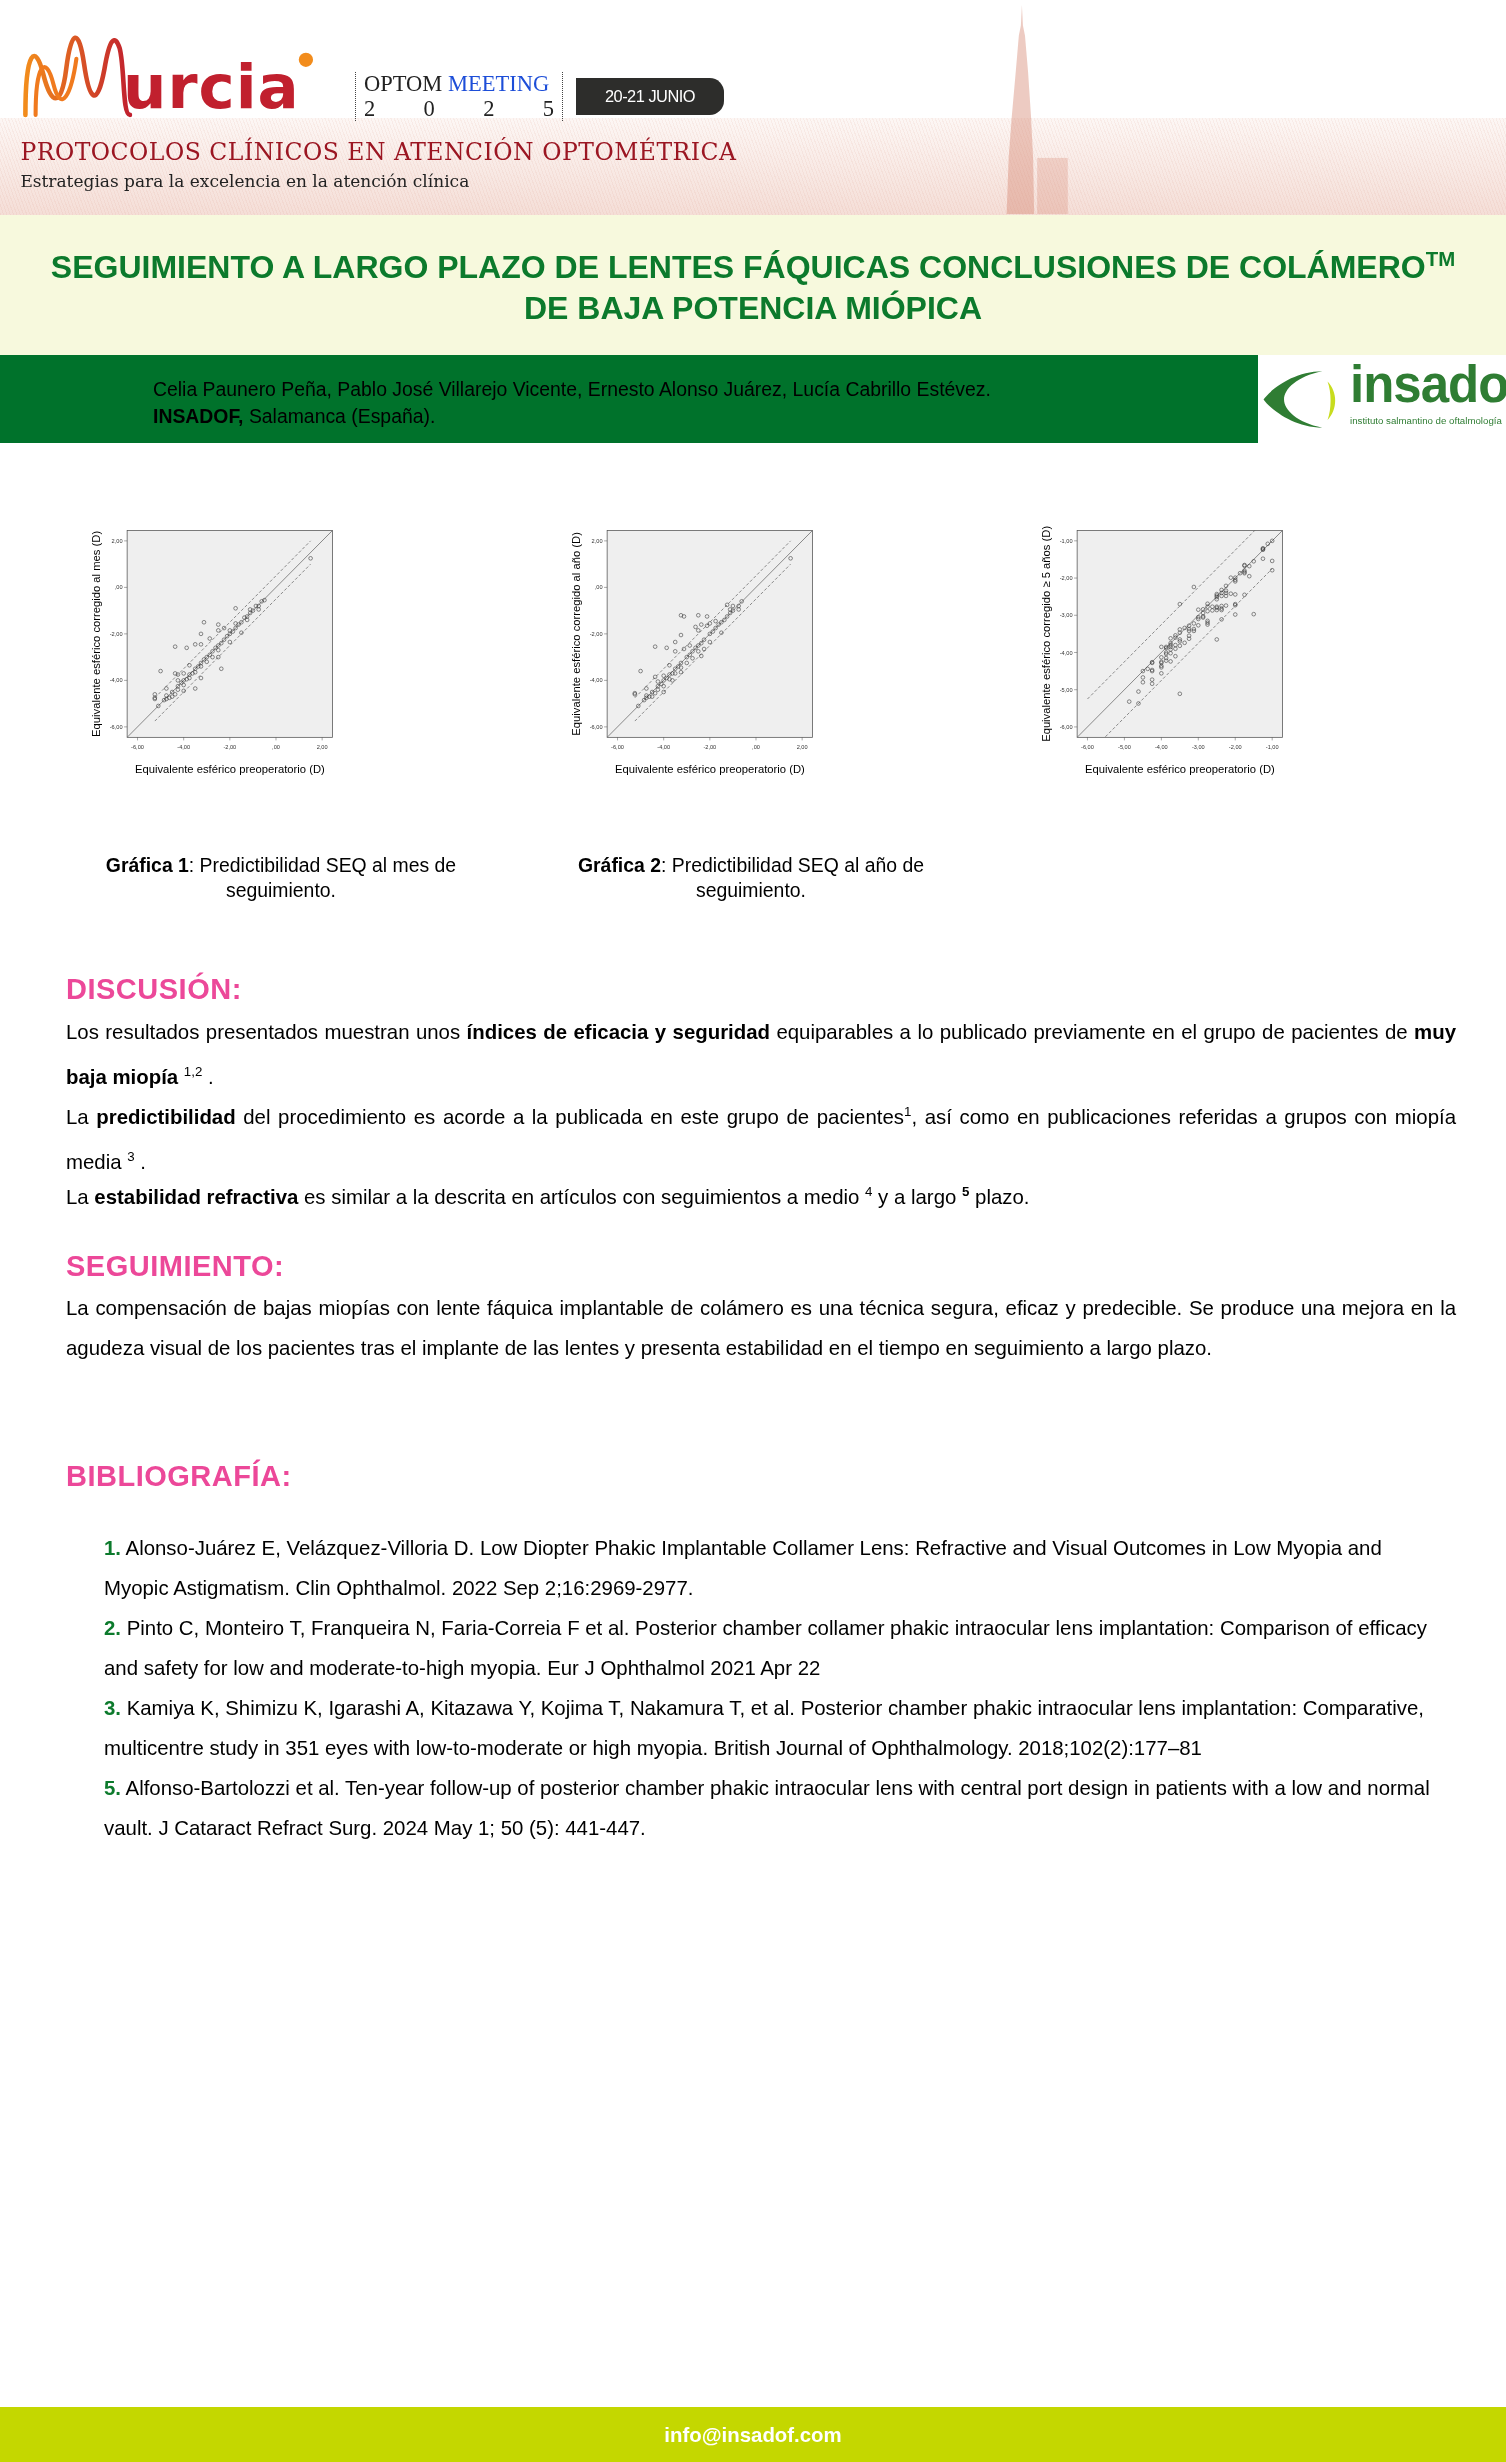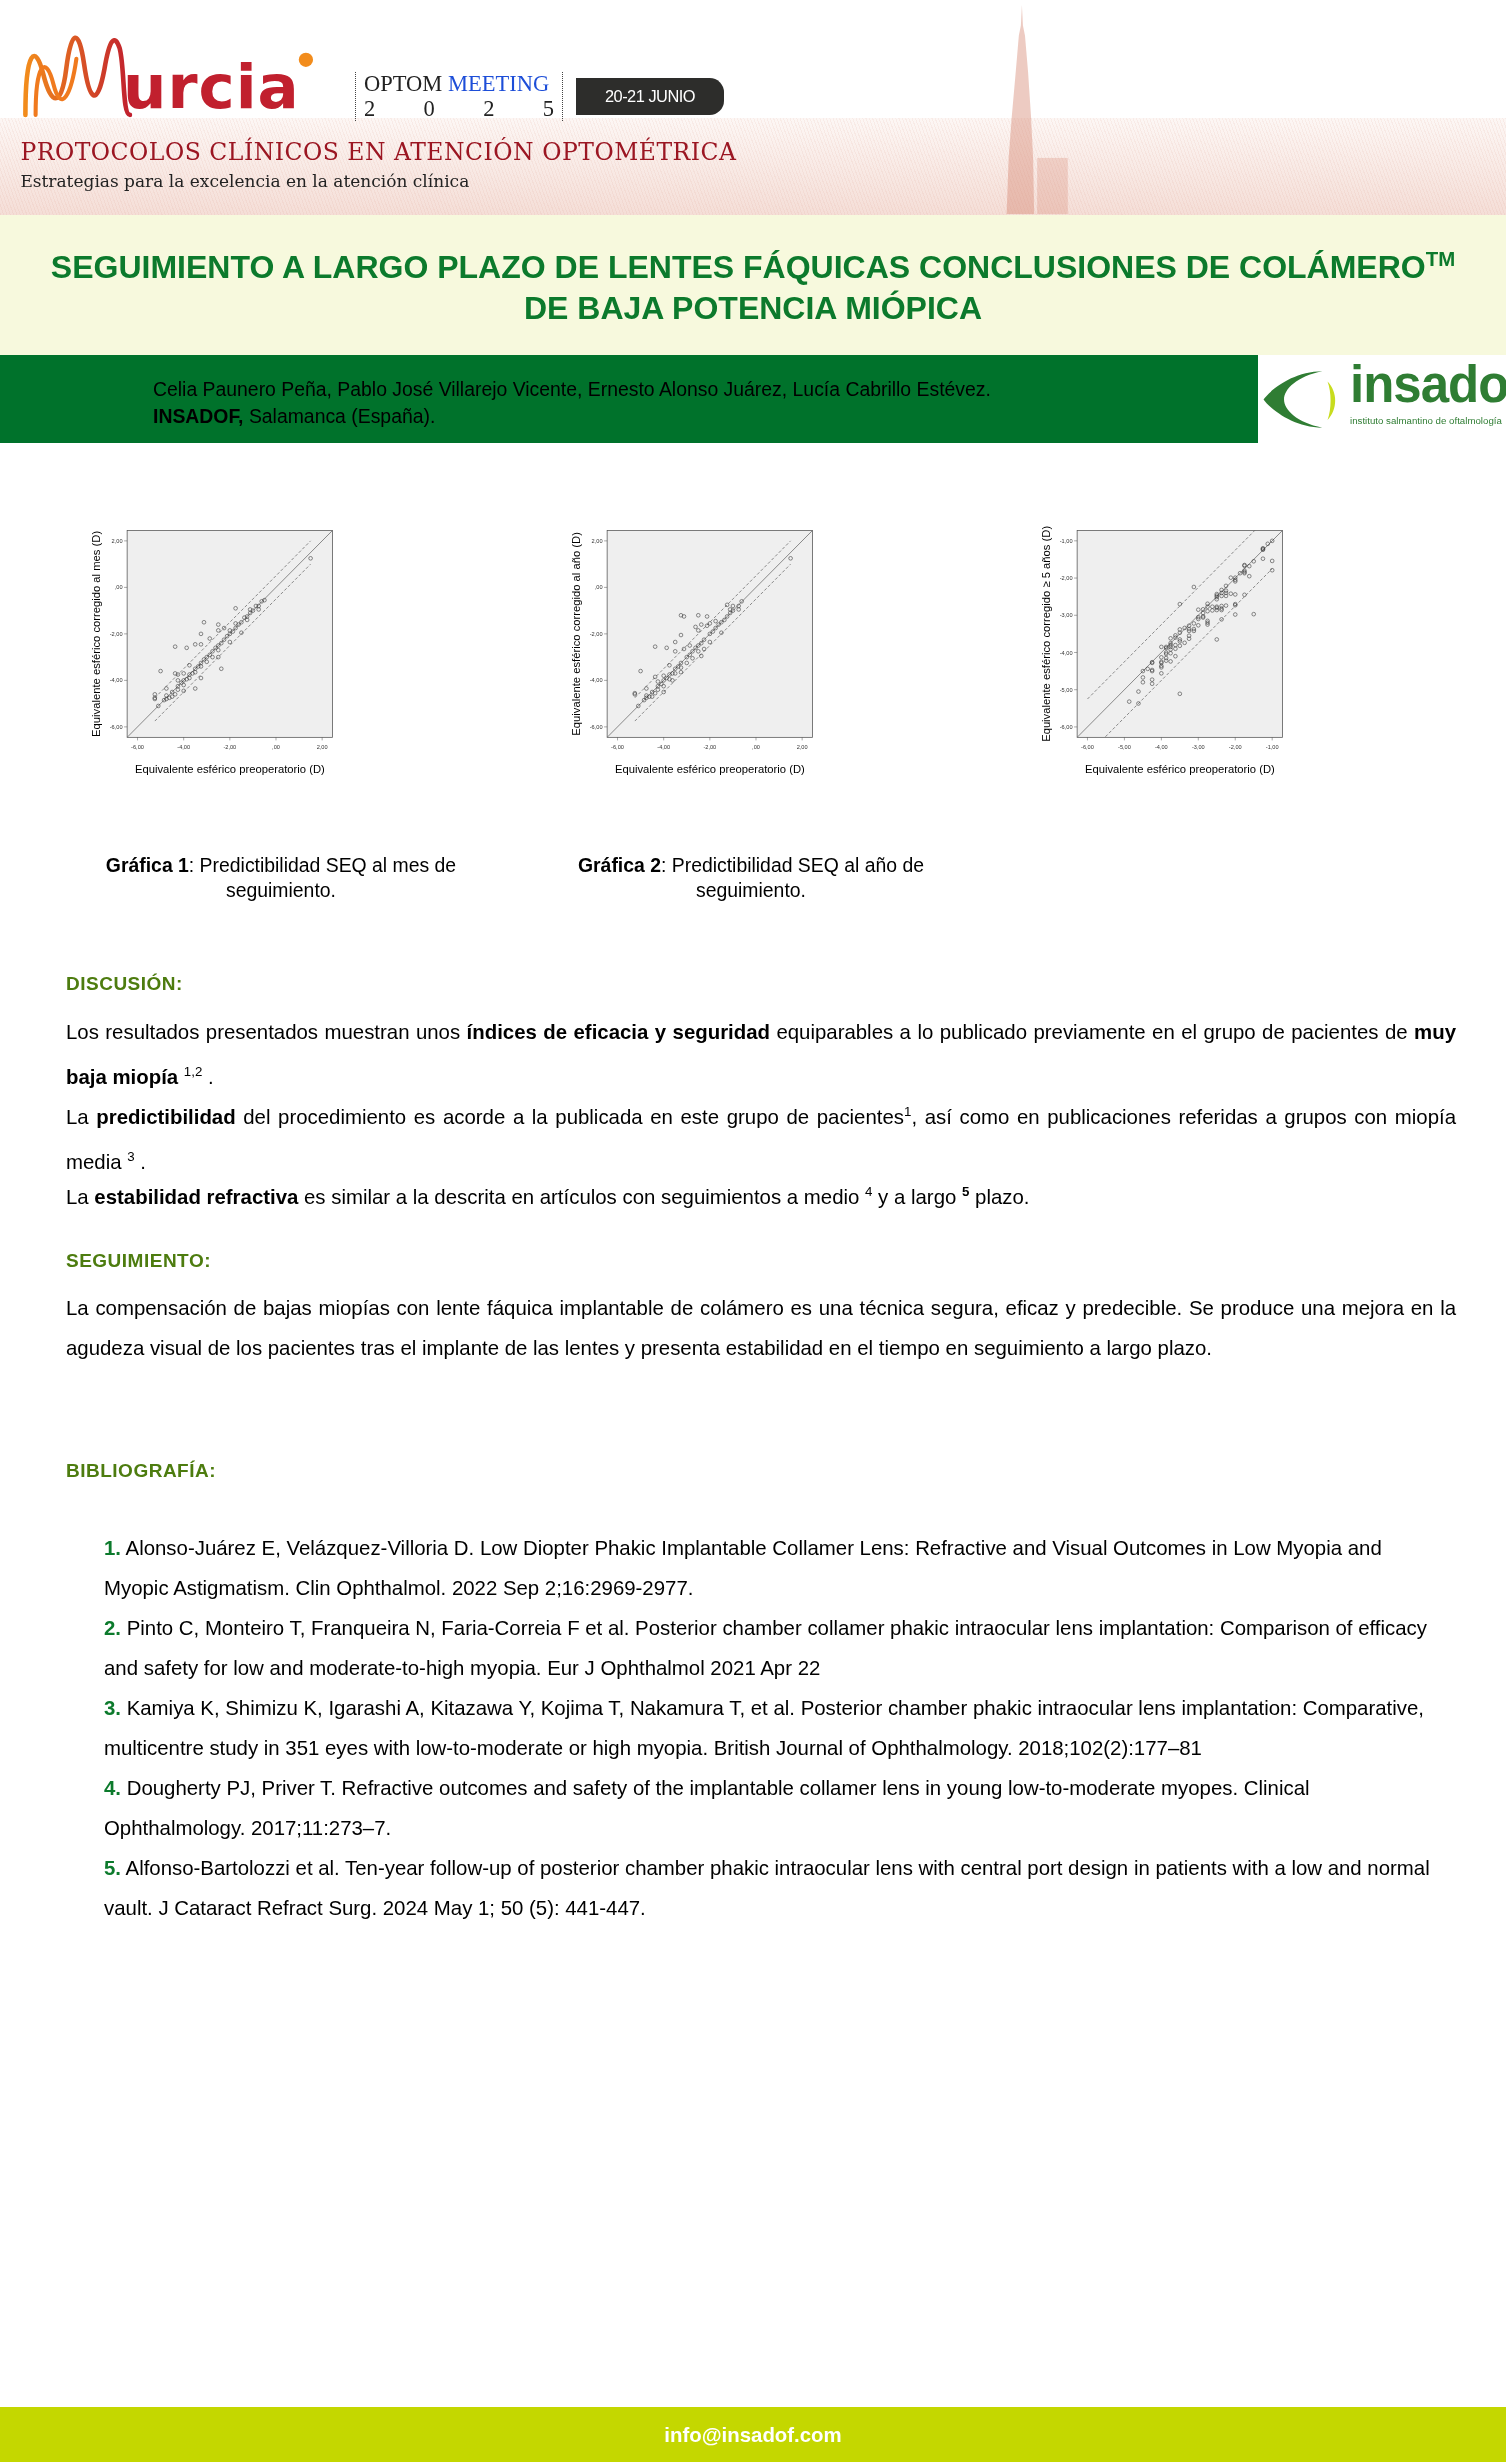--- a/index.html
+++ b/index.html
@@ -36,21 +36,21 @@
   .insadof-word { position: absolute; left: 92px; top: 4.1px; font-weight: bold; font-size: 51px; color: #2f7d33; letter-spacing: -1px; line-height: 1; }
   .insadof-sub { position: absolute; left: 92px; top: 60px; font-size: 9.7px; color: #2f7d33; white-space: nowrap; }
 
   
   .chart { position: absolute; }
   .chart svg { display: block; }
   .caption { position: absolute; font-size: 19.4px; text-align: center; line-height: 24.5px; }
   .caption b { font-weight: bold; }
 
   
-  .section-head { position: absolute; left: 66px; font-weight: bold; font-size: 19px; color: #4d7c0f; letter-spacing: 0.5px; }
+  .section-head { position: absolute; left: 66px; font-weight: bold; font-size: 29px; color: #ec4899; letter-spacing: 0.5px; }
   .para { position: absolute; left: 66px; width: 1390px; font-size: 20.4px; line-height: 40px; text-align: justify; }
   .para b { font-weight: bold; }
   .para sup { font-size: 13.3px; }
 
   .refs { position: absolute; left: 104px; top: 1528px; width: 1339px; font-size: 20.4px; line-height: 40px; }
   .ref-num { color: #0c7a2c; font-weight: bold; }
 
   
   .footer { position: absolute; left: 0; top: 2407px; width: 1506px; height: 56px; background: #c4d700; display: flex; align-items: center; justify-content: center; }
   .footer span { color: #fff; font-weight: bold; font-size: 20.4px; }
@@ -521,21 +521,20 @@
   </div>
 
   <div class="section-head" style="top:1250px;">SEGUIMIENTO:</div>
   <div class="para" style="top:1288px;">La compensación de bajas miopías con lente fáquica implantable de colámero es una técnica segura, eficaz y predecible. Se produce una mejora en la agudeza visual de los pacientes tras el implante de las lentes y presenta estabilidad en el tiempo en seguimiento a largo plazo.</div>
 
   <div class="section-head" style="top:1460px;">BIBLIOGRAFÍA:</div>
   <div class="refs">
     <div><span class="ref-num">1.</span><span> Alonso-Juárez E, Velázquez-Villoria D. Low Diopter Phakic Implantable Collamer Lens: Refractive and Visual Outcomes in Low Myopia and Myopic Astigmatism. Clin Ophthalmol. 2022 Sep 2;16:2969-2977.</span></div>
     <div><span class="ref-num">2.</span><span> Pinto C, Monteiro T, Franqueira N, Faria-Correia F et al. Posterior chamber collamer phakic intraocular lens implantation: Comparison of efficacy and safety for low and moderate-to-high myopia. Eur J Ophthalmol 2021 Apr 22</span></div>
     <div><span class="ref-num">3.</span><span> Kamiya K, Shimizu K, Igarashi A, Kitazawa Y, Kojima T, Nakamura T, et al. Posterior chamber phakic intraocular lens implantation: Comparative, multicentre study in 351 eyes with low-to-moderate or high myopia. British Journal of Ophthalmology. 2018;102(2):177–81</span></div>
-    <div><span class="ref-num">4.</span><span> Dougherty PJ, Priver T. Refractive outcomes and safety of the implantable collamer lens in young low-to-moderate myopes. Clinical Ophthalmology. 2017;11:273–7.</span></div>
     <div><span class="ref-num">5.</span><span> Alfonso-Bartolozzi et al. Ten-year follow-up of posterior chamber phakic intraocular lens with central port design in patients with a low and normal vault. J Cataract Refract Surg. 2024 May 1; 50 (5): 441-447.</span></div>
   </div>
 
   <div class="footer">
     <span>info@insadof.com</span>
   </div>
 </div>
 
 
 </body></html>

